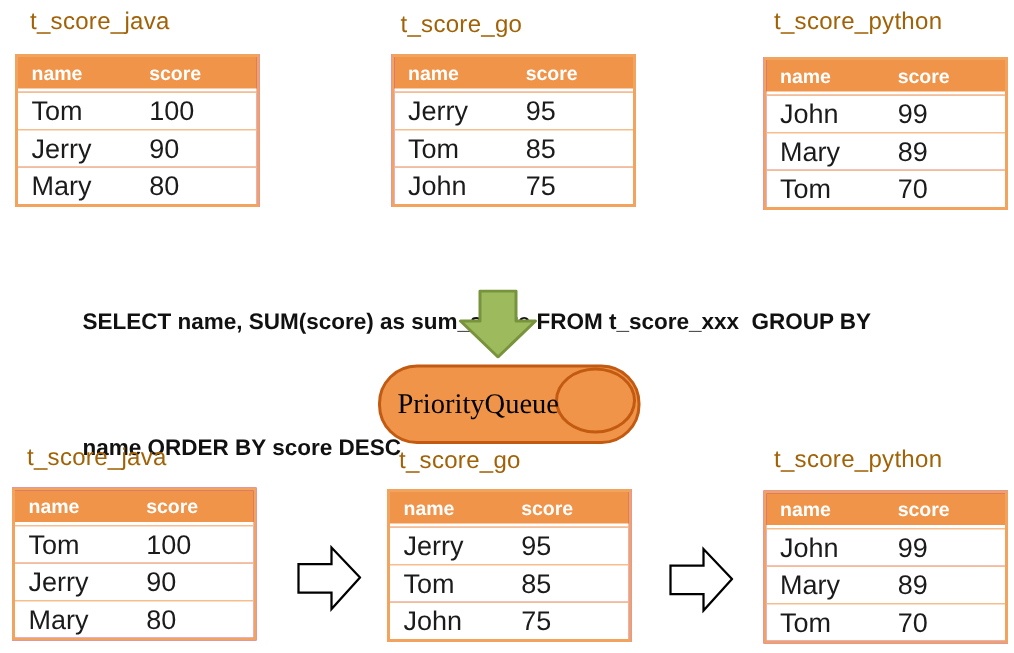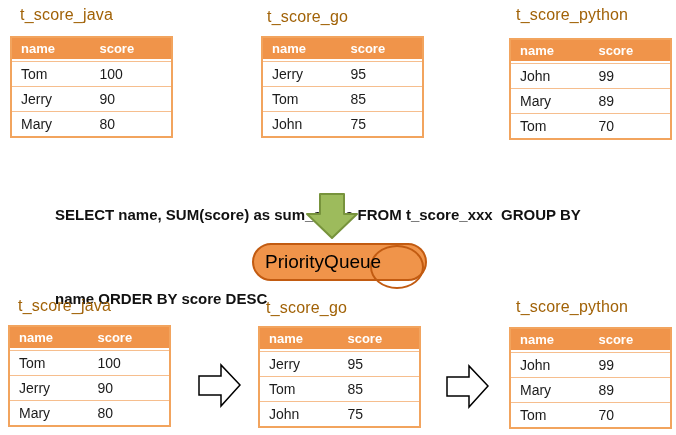--- a/index.html
+++ b/index.html
@@ -13,35 +13,35 @@
   }
   .tbl{
     position:absolute;width:163px;background:#a21caf;
     border:2px solid #f2a45e;box-sizing:border-box;
   }
   .thead{
     display:flex;background:#f0944a;color:#ffffff;font-weight:bold;
     font-size:13px;height:21px;line-height:21px;border-bottom:2px solid #ffffff;
   }
   .trow{
-    display:flex;background:#ffffff;font-size:14px;height:24px;line-height:24px;
+    display:flex;background:#ffffff;font-size:18px;height:24px;line-height:24px;
     border-top:1px solid #f6be8e;
   }
   .trow:first-of-type{border-top:none;}
   .c1{width:55%;padding-left:9px;box-sizing:border-box;overflow:hidden;}
   .c2{flex:1;overflow:hidden;}
   .sql{
     position:absolute;left:55px;top:145px;width:590px;
     font-size:15px;font-weight:bold;color:#111111;line-height:28px;
     white-space:pre-wrap;
   }
   .cylinder{
-    position:absolute;left:252px;top:243px;width:175px;height:38px;
+    position:absolute;left:252px;top:243px;width:175px;height:53px;
     background:#f0944a;border:2px solid #c25b11;border-radius:26px;
-    box-sizing:border-box;display:flex;align-items:center;
+    box-sizing:border-box;display:flex;align-items:center;font-family:Liberation Serif, serif;
   }
   .cylinder .cap{
     position:absolute;right:1px;top:0px;width:54px;height:44px;
     border:2px solid #c25b11;border-radius:50%;box-sizing:border-box;
   }
   .cylinder .label{
     font-size:19px;color:#000000;padding-left:11px;position:relative;z-index:1;
   }
 </style>
 </head>

